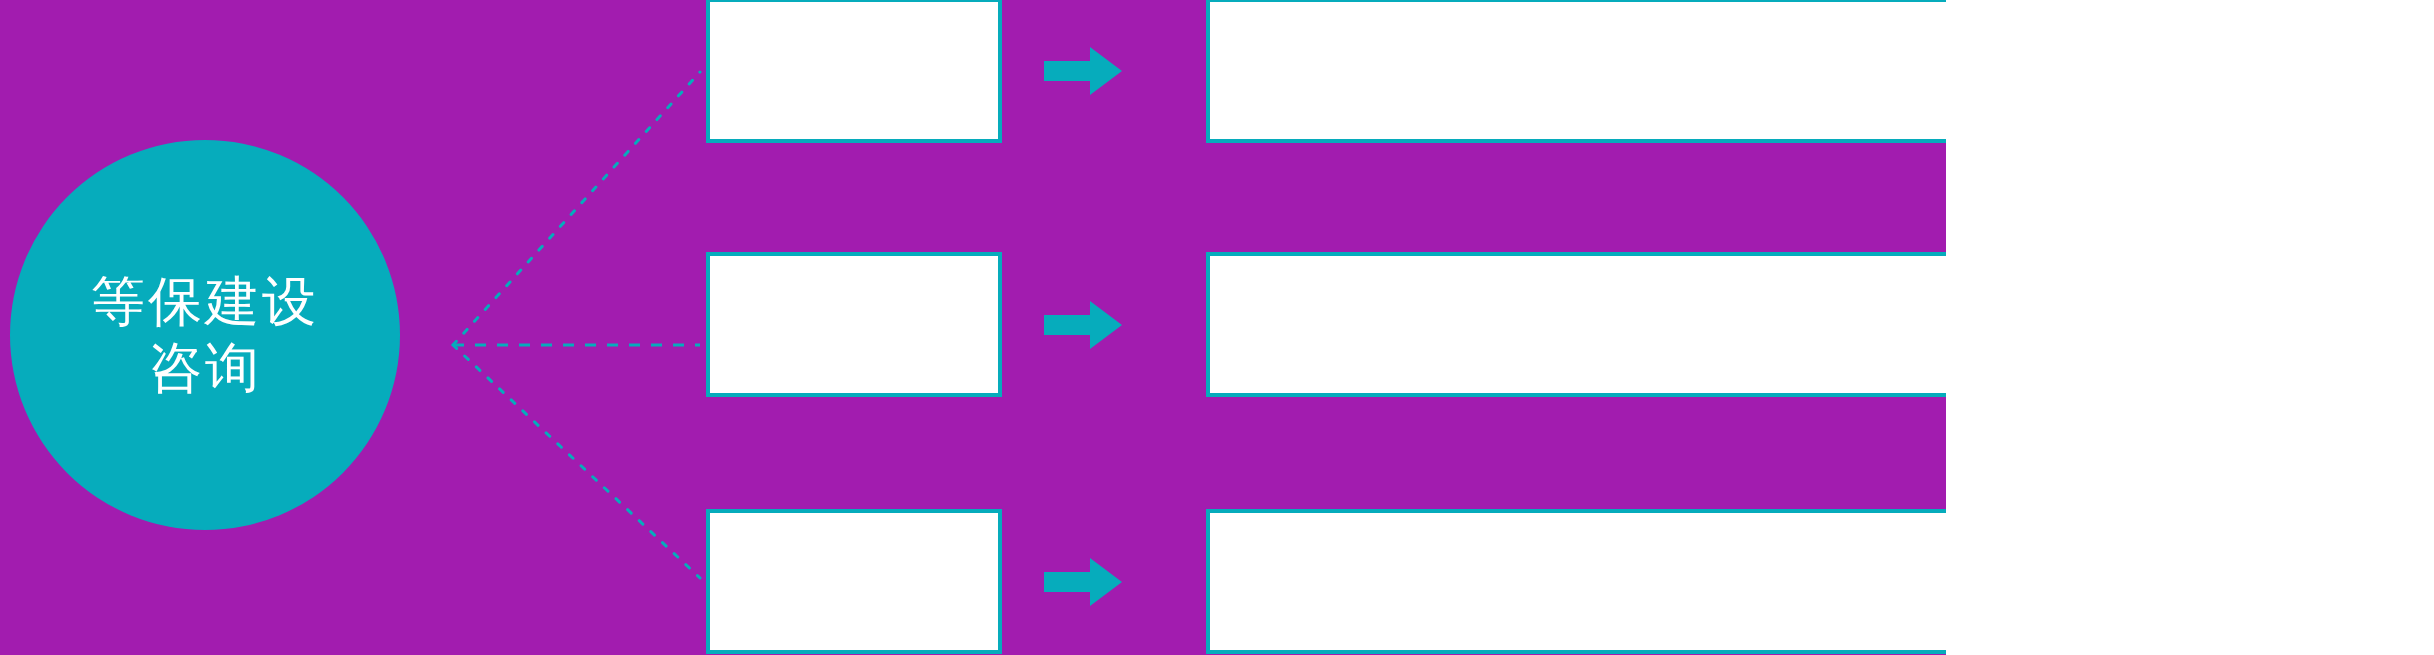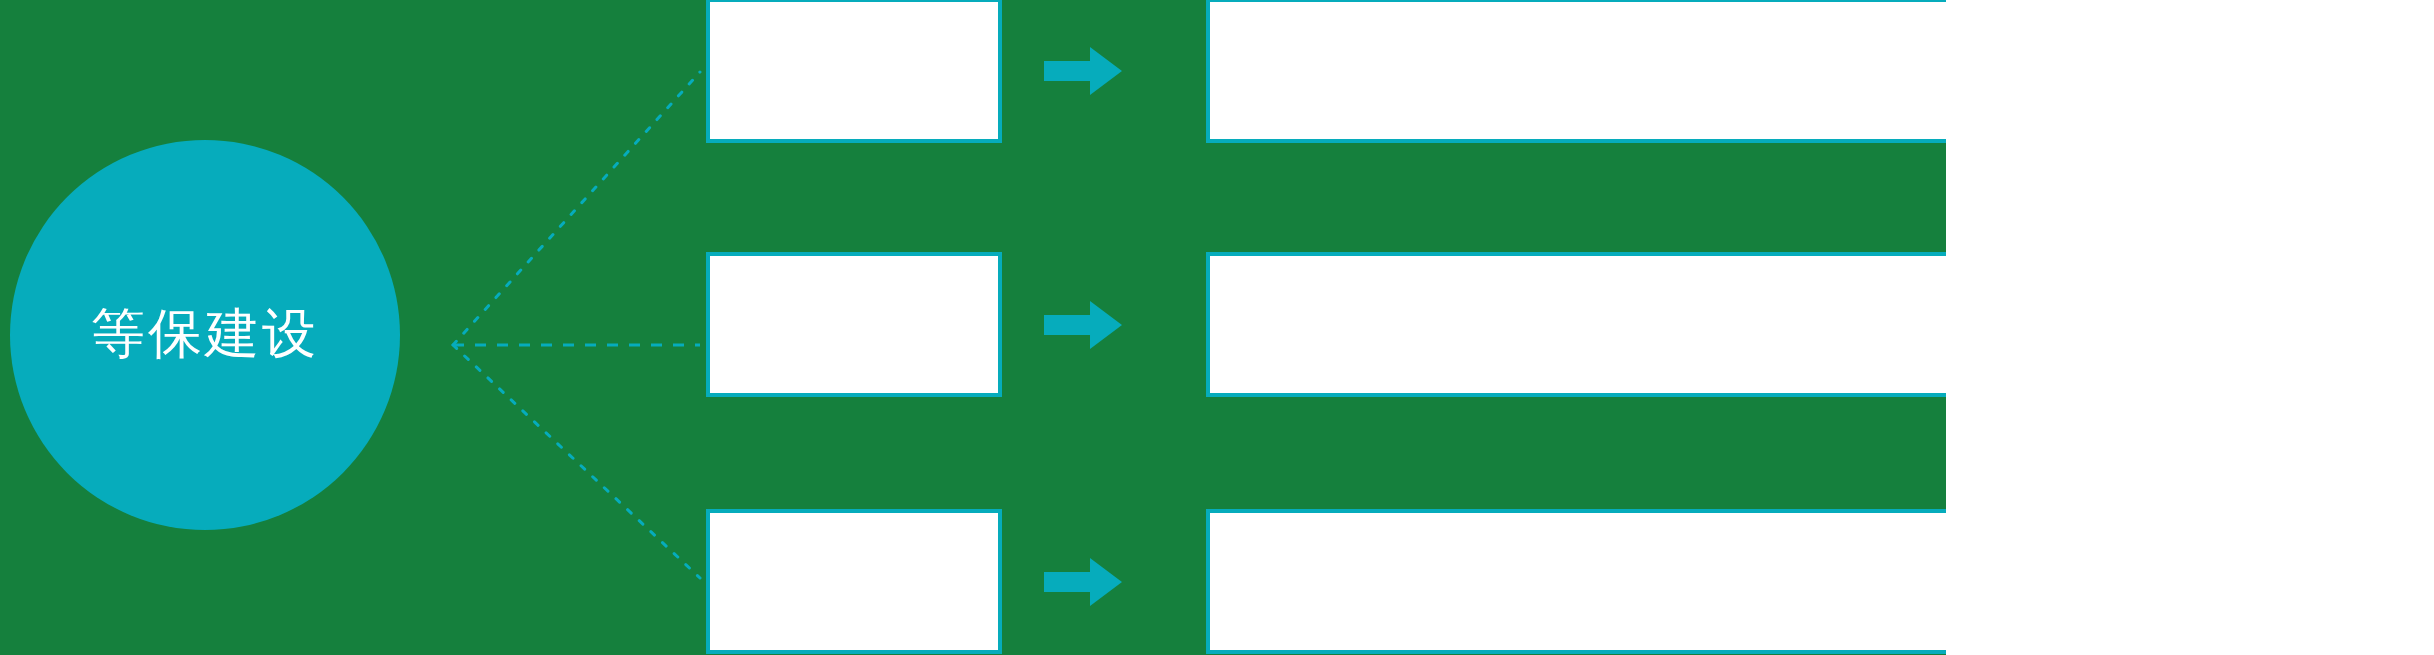--- a/index.html
+++ b/index.html
@@ -9,23 +9,22 @@
     background: #ffffff;
   }
   body {
     font-family: "Liberation Sans", "DejaVu Sans", sans-serif;
   }
 
   #diagram-root {
     position: relative;
     width: 1946px;
     height: 655px;
-    background: #15803d;
+    background: #a21caf;
     overflow: hidden;
-    font-family: Liberation Serif, serif;
   }
 
   
   .hub-circle {
     position: absolute;
     left: 10px;
     top: 140px;
     width: 390px;
     height: 390px;
     border-radius: 50%;
@@ -107,20 +106,21 @@
   }
   .flow-arrow svg { display: block; width: 78px; height: 48px; }
 </style>
 </head>
 <body>
 
 <div id="diagram-root">
 
   <div class="hub-circle">
     <div class="hub-line">等保建设</div>
+    <div class="hub-line">咨询</div>
   </div>
 
   <svg class="connector-layer" viewBox="0 0 2434 655" preserveAspectRatio="none" xmlns="http://www.w3.org/2000/svg">
     <line x1="453" y1="345" x2="700" y2="72" stroke="#06acbc" stroke-width="3" stroke-dasharray="5 11" stroke-linecap="round"></line>
     <line x1="453" y1="345" x2="700" y2="345" stroke="#06acbc" stroke-width="3" stroke-dasharray="11 11" stroke-linecap="butt"></line>
     <line x1="453" y1="345" x2="700" y2="578" stroke="#06acbc" stroke-width="3" stroke-dasharray="5 11" stroke-linecap="round"></line>
   </svg>
 
   <div class="branch-row row-1">
     <div class="stage-box box-left"></div>

